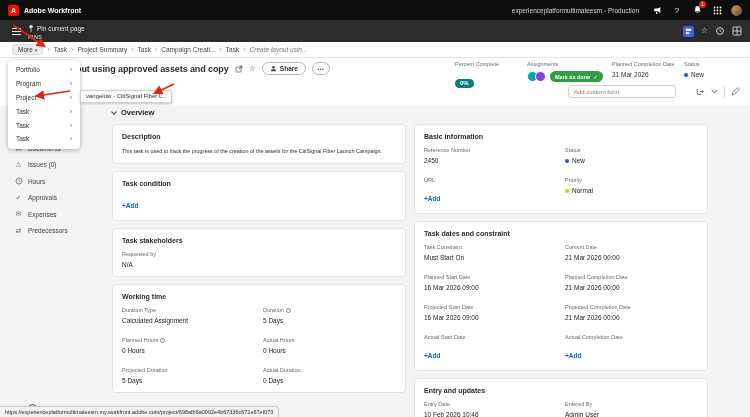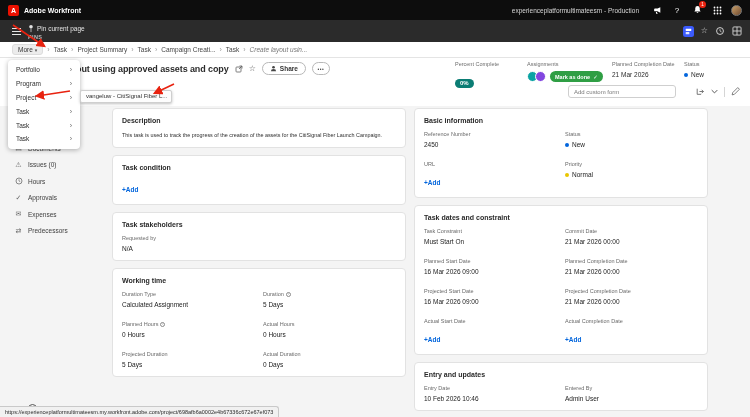--- a/index.html
+++ b/index.html
@@ -323,20 +323,24 @@
     <span>Predecessors</span>
   </div>
 </nav>
 
 <div class="add-dash">
   <span class="plus-circle">+</span>
   <span>Add a Dashboard</span>
 </div>
 
 <div class="content">
+  <div class="ov-head">
+    <span class="chev"></span>
+    <span>Overview</span>
+  </div>
   <div class="cols">
 
     <div class="col">
       <div class="card">
         <div class="card-title">Description</div>
         <p class="desc">This task is used to track the progress of the creation of the assets for the CitiSignal Fiber Launch Campaign.</p>
       </div>
 
       <div class="card">
         <div class="card-title">Task condition</div>

